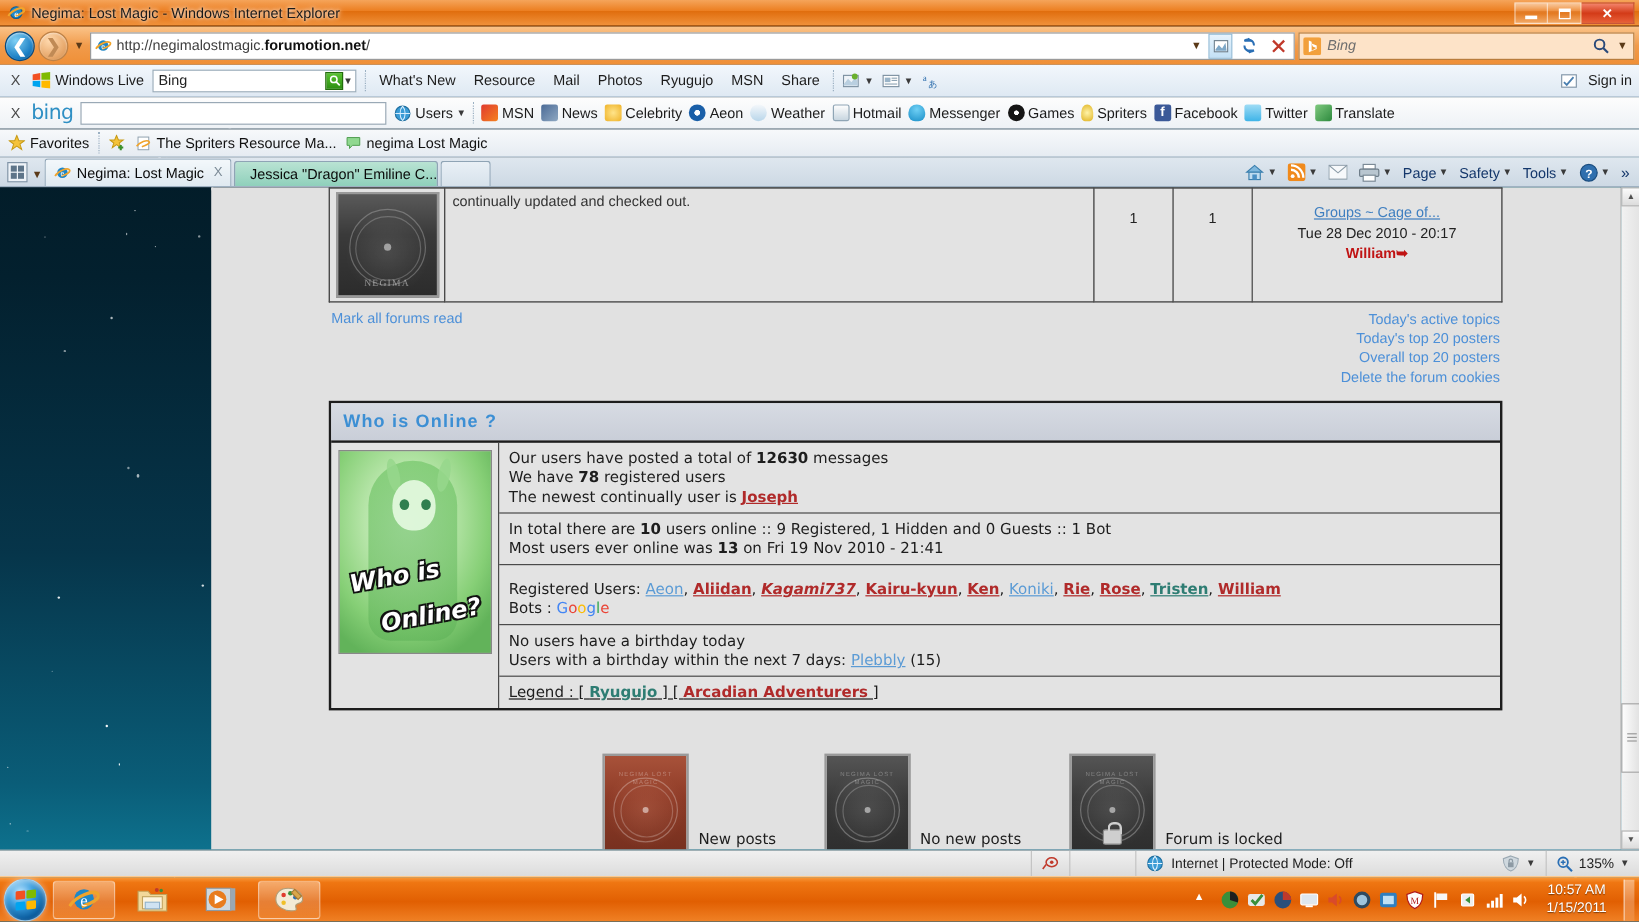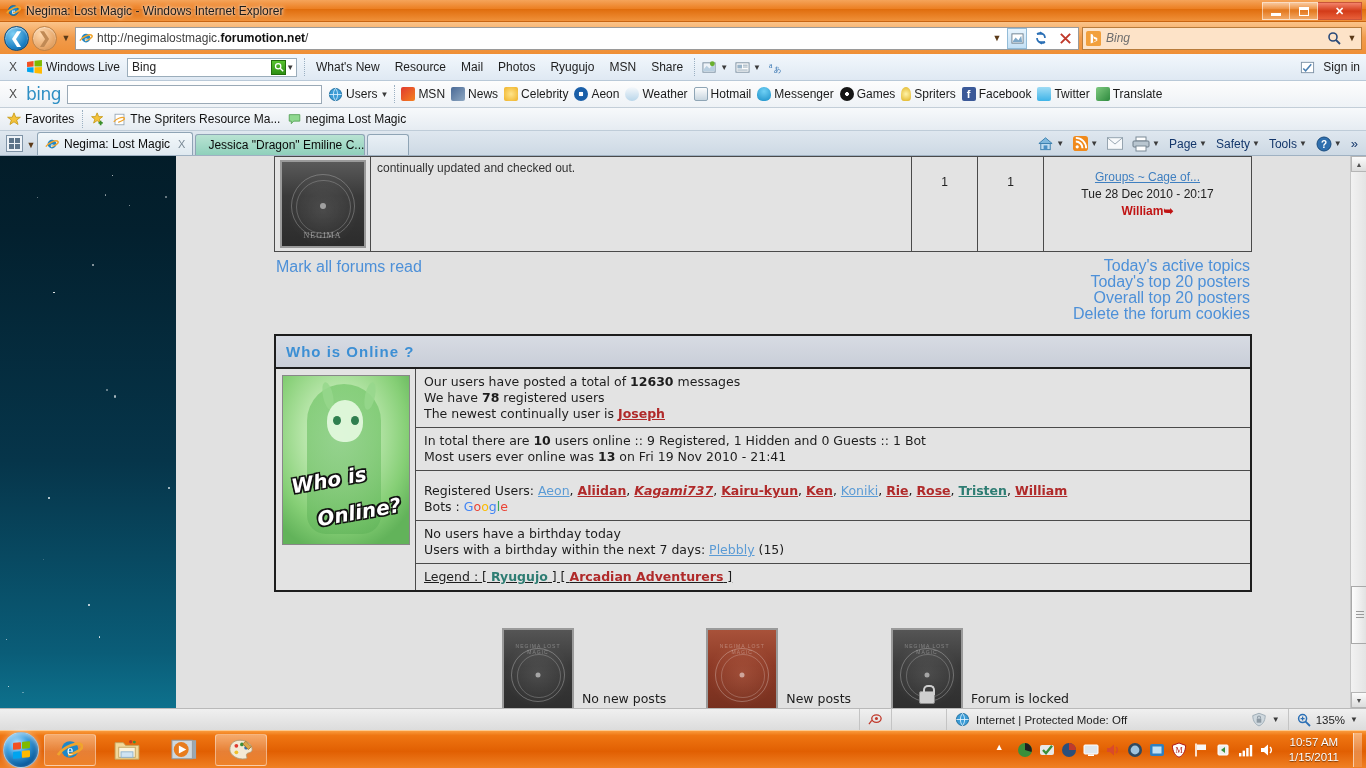--- a/index.html
+++ b/index.html
@@ -159,21 +159,21 @@
   .fcard .circ:before { content:""; position:absolute; left:8%; top:8%; width:84%; height:84%; border-radius:50%; border:1px solid rgba(200,200,200,0.3); }
   .fcard .circ:after { content:""; position:absolute; left:50%; top:50%; transform:translate(-50%,-50%); width:6px; height:6px; border-radius:50%; background:rgba(220,220,220,0.6); }
   .fcard .lbl { position:absolute; left:0; right:0; bottom:6px; text-align:center; font-size:8px; color:rgba(225,225,225,0.55); font-family:"Liberation Serif",serif; letter-spacing:1px; }
   td.desc { padding:4px 6px; font-size:12px; color:#333; }
   td.num { width:66px; text-align:center; font-size:12px; color:#222; padding-top:18px; }
   td.last { width:208px; text-align:center; font-size:12px; color:#222; padding-top:12px; line-height:17px; }
   td.last a { color:#3f7fc0; }
   td.last .who { color:#c01414; font-weight:bold; }
 
   .linkrow { display:flex; justify-content:space-between; padding:6px 2px 0 2px; }
-  .linkrow a, .rlinks a { color:#4d90d8; font-size:16px; text-decoration:none; display:block; }
+  .linkrow a, .rlinks a { color:#4d90d8; font-size:12px; text-decoration:none; display:block; }
   .rlinks { text-align:right; line-height:16px; }
 
   
   .wio {
     margin-top:12px; border:2px solid #1d1d1d; background:#e3e3e3;
   }
   .wio-head {
     background: linear-gradient(180deg,#d7dbe3,#c9ced8);
     padding:7px 10px; border-bottom:2px solid #1d1d1d;
   }
@@ -852,37 +852,37 @@
               <div class="wio-row">
                 <span>Legend : </span>[&nbsp;<span class="legend-t">Ryugujo</span>&nbsp;] [&nbsp;<span class="legend-r">Arcadian Adventurers</span>&nbsp;]
               </div>
 
             </div>
           </div>
         </div>
 
         <div class="iconlegend">
           <div class="ilgroup">
-            <div class="bigcard gray">
-                <div class="toptxt">NEGIMA LOST MAGIC</div>
-                <div class="ring"></div>
-              </div>
-            <span class="illabel">No new posts</span>
-          </div>
-          <div class="ilgroup">
             <div class="bigcard red">
                 <div class="toptxt">NEGIMA LOST MAGIC</div>
                 <div class="ring"></div>
               </div>
             <span class="illabel">New posts</span>
           </div>
           <div class="ilgroup">
             <div class="bigcard gray">
                 <div class="toptxt">NEGIMA LOST MAGIC</div>
                 <div class="ring"></div>
+              </div>
+            <span class="illabel">No new posts</span>
+          </div>
+          <div class="ilgroup">
+            <div class="bigcard gray">
+                <div class="toptxt">NEGIMA LOST MAGIC</div>
+                <div class="ring"></div>
                 <div class="lock"></div>
               </div>
             <span class="illabel">Forum is locked</span>
           </div>
         </div>
 
       </div>
     </div>
 
     <div id="vscroll">

